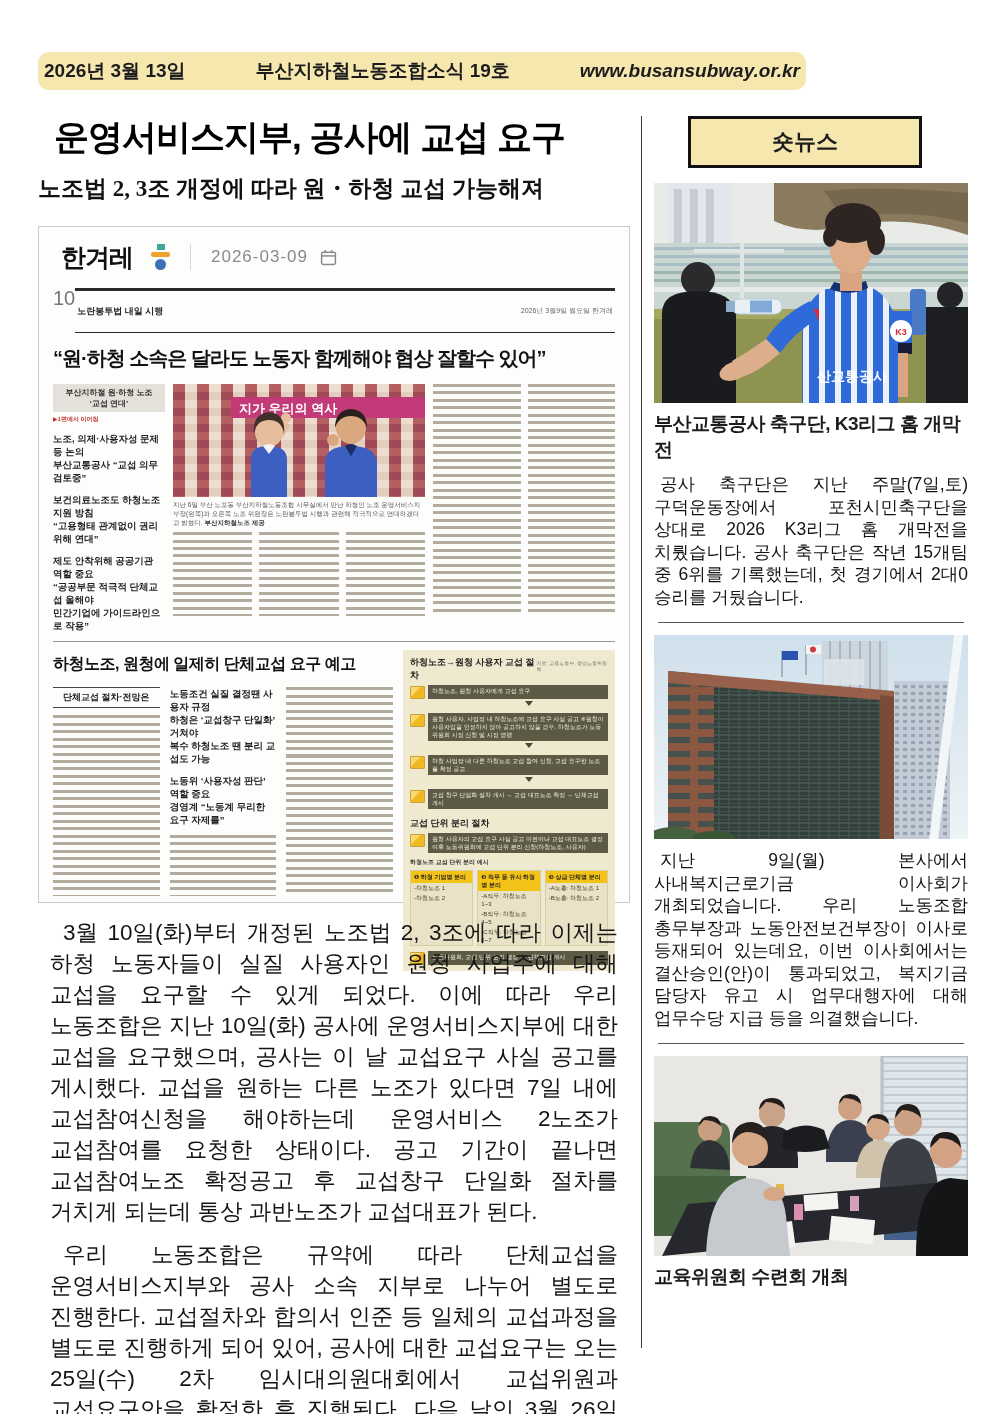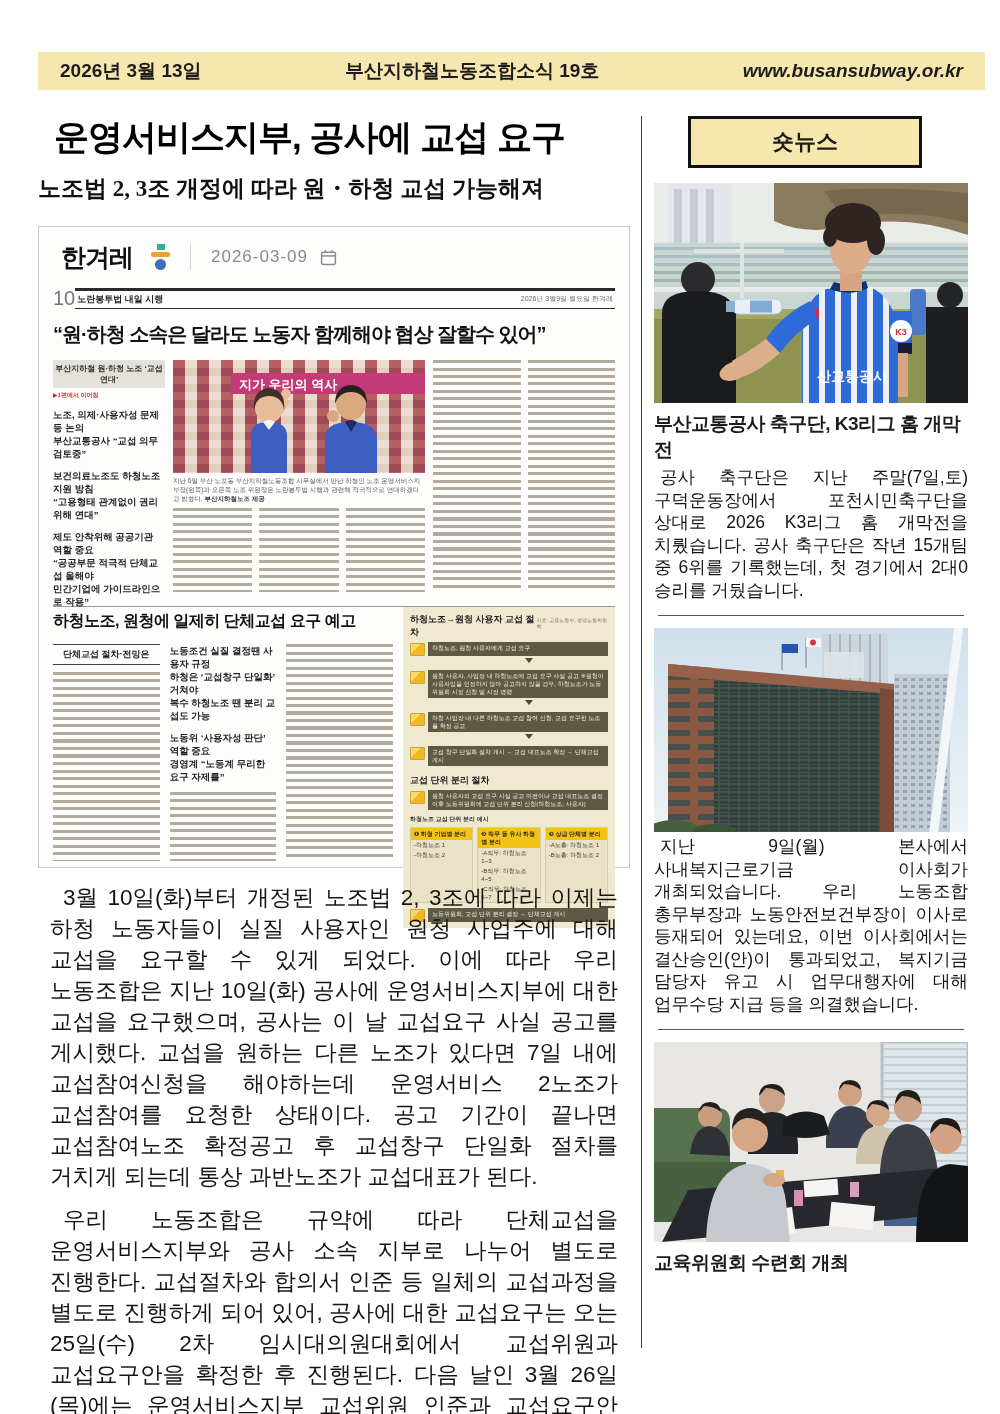--- a/index.html
+++ b/index.html
@@ -1,20 +1,20 @@
 <!DOCTYPE html>
 <html><head>
 <meta charset="utf-8">
 <style>
   html,body{margin:0;padding:0;background:#fff;}
   .page{position:relative;width:1000px;height:1414px;background:#fff;overflow:hidden;
         font-family:"Liberation Sans","DejaVu Sans",sans-serif;color:#1c1c1c;}
   
-  .band{position:absolute;left:38px;top:52px;width:947px;height:38px;background:#f6e7ae;
-        display:flex;align-items:center;justify-content:space-between;padding:0 22px;box-sizing:border-box;}
+  .band{position:absolute;left:38px;top:52px;width:768px;height:38px;background:#f6e7ae;
+        display:flex;align-items:center;justify-content:space-between;padding:0 6px;box-sizing:border-box;border-radius:11px;}
   .band .b-date,.band .b-title{font-weight:bold;font-size:19px;}
   .band .b-site{font-weight:bold;font-style:italic;font-size:19px;}
   
   .vline{position:absolute;left:641px;top:116px;width:1px;height:1232px;background:#3a3a3a;}
   
   .left{position:absolute;left:38px;top:116px;width:592px;}
   .h1{margin:2px 16px 16px;font-size:35px;font-weight:800;letter-spacing:-1px;line-height:1.1;color:#000;}
   .h2{margin:0 0 22px;font-family:"Liberation Serif","DejaVu Serif",serif;font-size:23px;font-weight:bold;color:#111;}
   
   .clip{border:1px solid #c9c9c9;background:#fdfdfc;padding:0 0 6px;}
@@ -23,37 +23,37 @@
   .logo-sym{display:inline-flex;flex-direction:column;align-items:center;gap:2px;margin-left:6px;}
   .logo-sym .s1{width:8px;height:6px;background:#3aa99b;}
   .logo-sym .s2{width:19px;height:5px;border-radius:2px;background:#f0a02c;}
   .logo-sym .s3{width:11px;height:11px;border-radius:50%;background:#3d6fb4;}
   .clip-sep{width:1px;height:26px;background:#d6d6d6;margin:0 8px;}
   .clip-date{font-size:17px;color:#8a8a8a;letter-spacing:1px;}
   .np{padding:0 14px;}
   .np-mast{display:flex;align-items:flex-start;margin-top:2px;}
   .np-pageno{font-size:20px;color:#777;font-weight:300;line-height:20px;}
   .np-rules{flex:1;border-top:3px solid #2a2a2a;border-bottom:1px solid #2a2a2a;
-            display:flex;justify-content:space-between;align-items:center;padding:2px 2px;}
+            display:flex;justify-content:space-between;align-items:center;padding:14px 2px;}
   .np-seclabel{font-size:9px;font-weight:bold;color:#222;}
   .np-edition{font-size:7px;color:#666;}
   .np-headline{font-size:20px;font-weight:800;letter-spacing:-1px;color:#111;margin:12px 0 12px;}
   .np-top{display:flex;gap:8px;height:232px;}
   .np-c1{width:112px;flex:none;display:flex;flex-direction:column;}
-  .np-tag{background:#e4e1da;color:#333;font-size:8px;font-weight:bold;text-align:center;padding:3px 2px;}
+  .np-tag{background:#e4e1da;color:#333;font-size:8px;font-weight:bold;text-align:center;padding:3px 12px;}
   .np-cont{font-size:6px;color:#c03028;font-weight:bold;margin:3px 0 8px;}
   .np-sub{font-size:9.5px;font-weight:bold;line-height:13px;color:#222;margin:0 0 9px;}
   .np-mid{width:252px;flex:none;display:flex;flex-direction:column;}
   .np-cap{font-size:6.5px;line-height:9px;color:#555;margin:3px 0 5px;}
   .np-cap b{color:#333;}
   .np-midgreek{flex:1;display:flex;gap:7px;}
   .np-right{flex:1;display:flex;gap:7px;}
   .greek{background:repeating-linear-gradient(to bottom,#b3ab9e 0,#b3ab9e 3px,transparent 3px,transparent 7.5px);}
   .gcol{flex:1;}
-  .np-sec2{border-top:1px solid #999;margin-top:14px;padding-top:0;display:flex;gap:10px;height:255px;box-sizing:border-box;}
+  .np-sec2{border-top:1px solid #999;margin-top:25px;padding-top:8px;display:flex;gap:10px;height:255px;box-sizing:border-box;}
   .sec2-left{width:340px;flex:none;display:flex;flex-direction:column;}
   .np-headline2{font-size:16px;font-weight:800;letter-spacing:-0.5px;color:#111;margin:4px 0 12px;}
   .sec2-cols{flex:1;display:flex;gap:10px;}
   .colhead{border-top:1px solid #444;border-bottom:1px solid #444;text-align:center;font-size:9px;
            font-weight:bold;padding:3px 0;margin-bottom:7px;}
   .np-sub2{font-size:9.5px;font-weight:bold;line-height:13px;color:#222;margin:0 0 9px;}
   .sec2-right{flex:1;display:flex;flex-direction:column;}
   
   .ig{background:#efe9d0;padding:6px 7px;box-sizing:border-box;}
   .ig-head{display:flex;justify-content:space-between;align-items:baseline;margin-bottom:2px;}
@@ -74,21 +74,21 @@
   
   .bodytext{margin-top:14px;}
   .bodytext p{margin:12px;font-size:22.5px;line-height:31px;text-align:justify;text-indent:13px;
               word-break:keep-all;color:#141414;}
   
   .side{position:absolute;left:654px;top:116px;width:314px;}
   .shorts{width:234px;margin-left:34px;border:3px solid #111;background:#f6e7ae;text-align:center;
           font-size:22px;font-weight:800;padding:8px 0;box-sizing:border-box;}
   .sphoto{display:block;width:314px;margin-top:15px;}
   .stitle{font-size:19px;font-weight:800;letter-spacing:-0.5px;margin-top:8px;}
-  .sbody{font-size:17.5px;line-height:22.5px;text-align:justify;word-break:keep-all;text-indent:6px;margin-top:3px;color:#141414;}
+  .sbody{font-size:17.5px;line-height:22.5px;text-align:justify;word-break:keep-all;text-indent:6px;margin-top:10px;color:#141414;}
   .shr{border:none;border-top:1px solid #555;margin:14px 4px 12px;}
 </style>
 </head>
 <body>
 
 <div class="page">
 
   <div class="band">
     <span class="b-date">2026년 3월 13일</span>
     <span class="b-title">부산지하철노동조합소식 19호</span>

